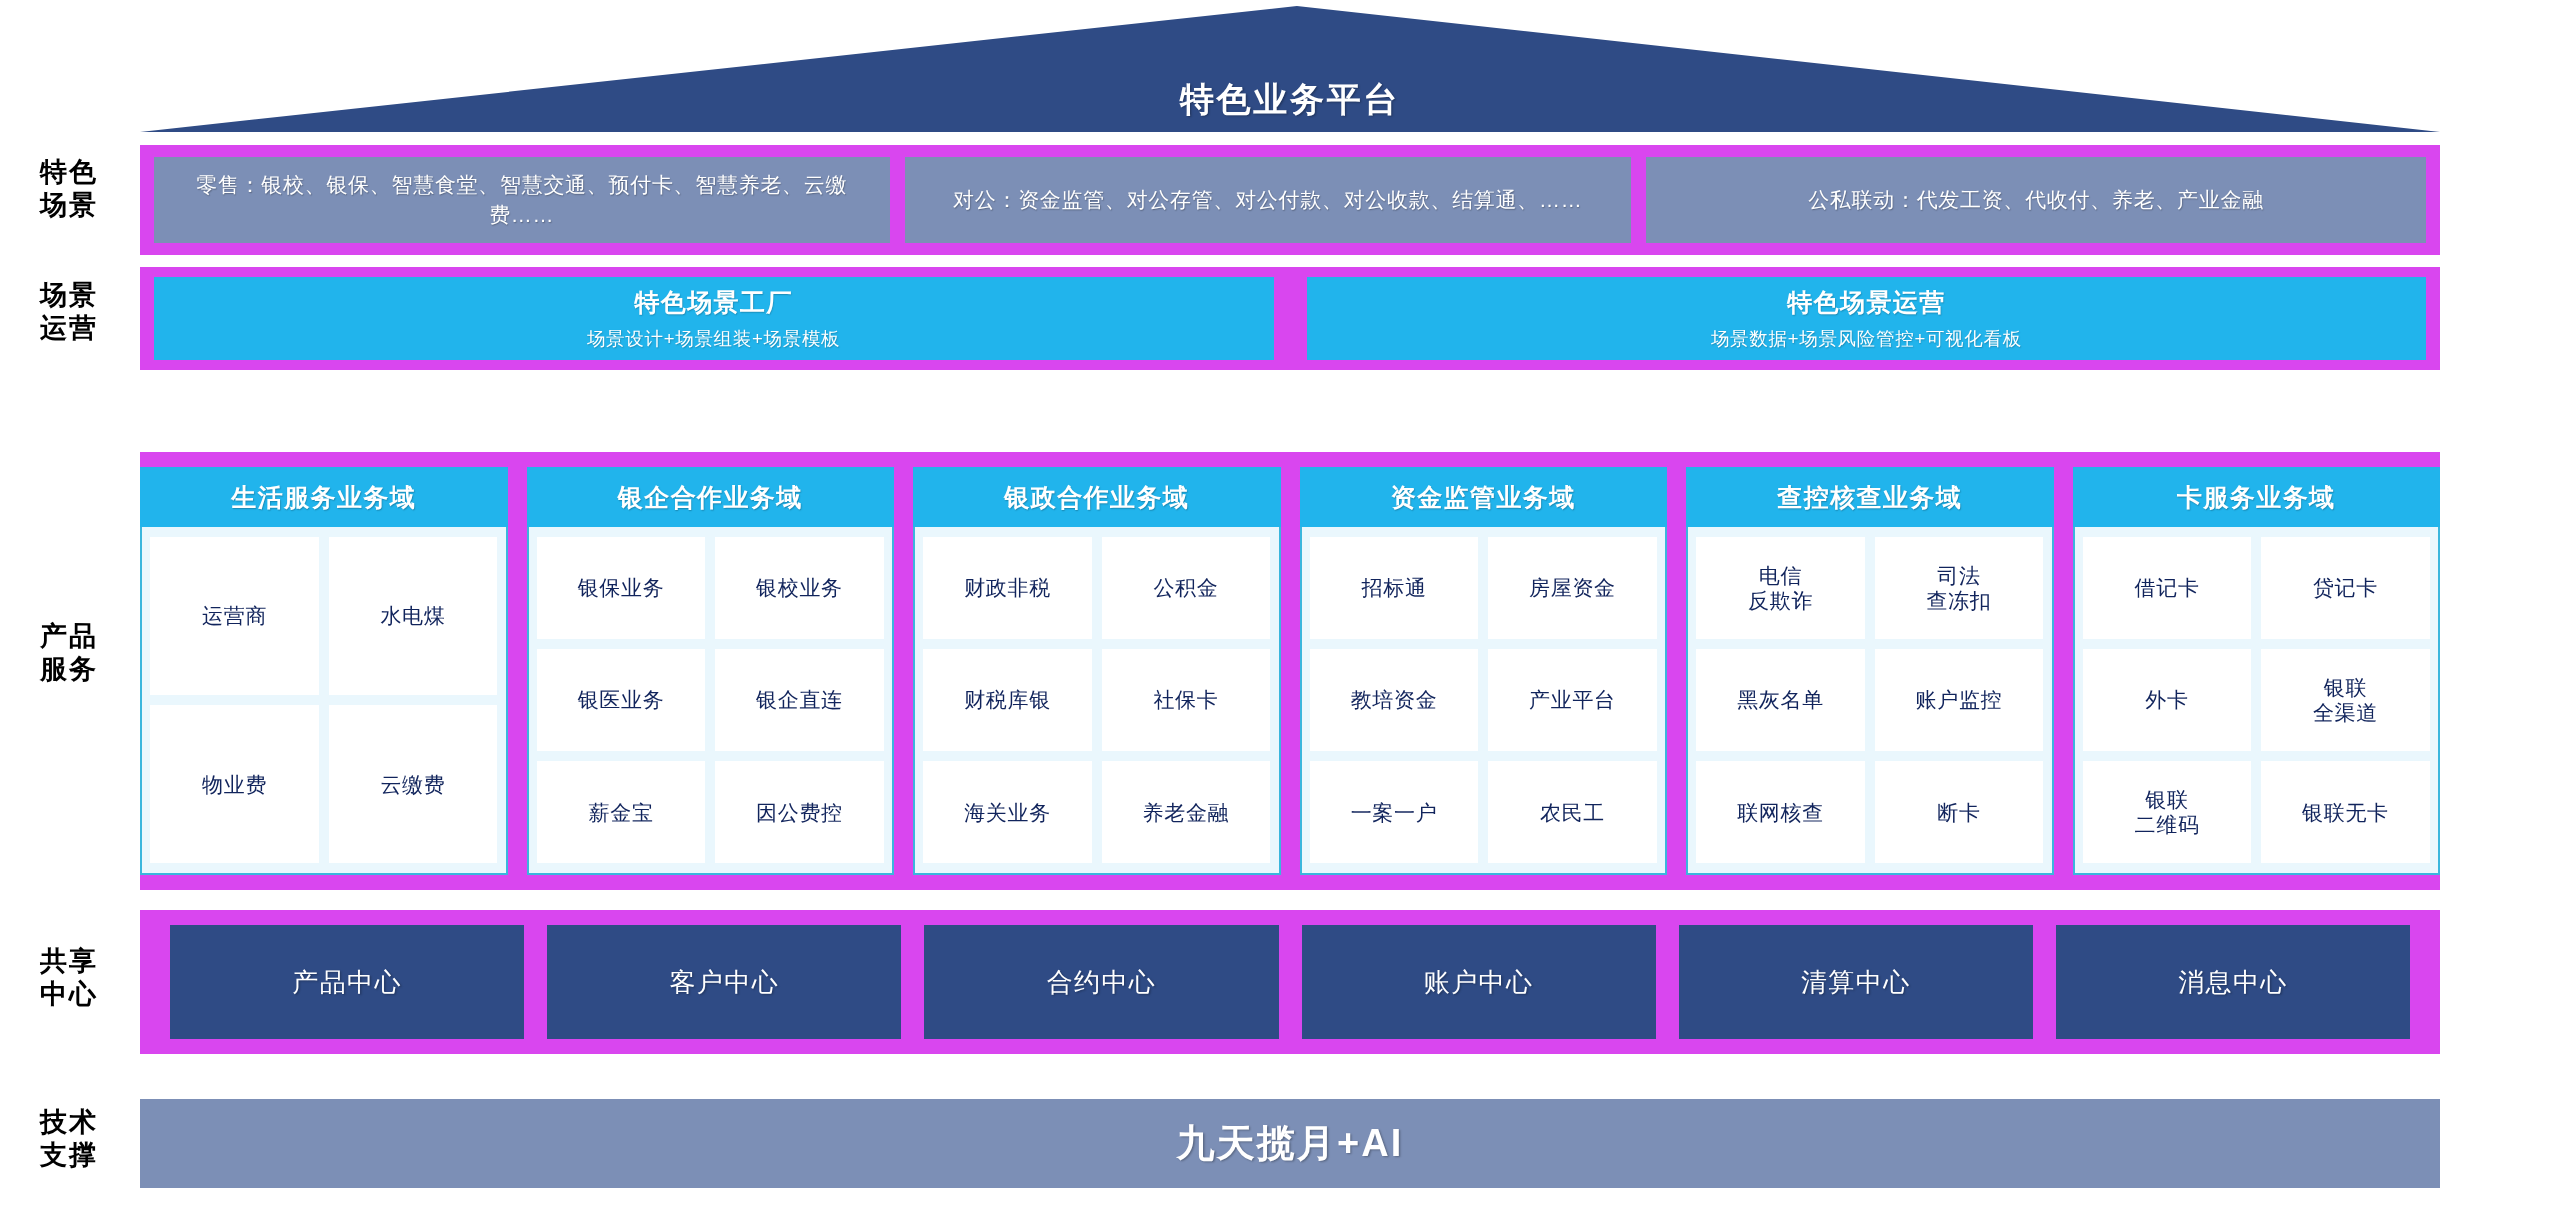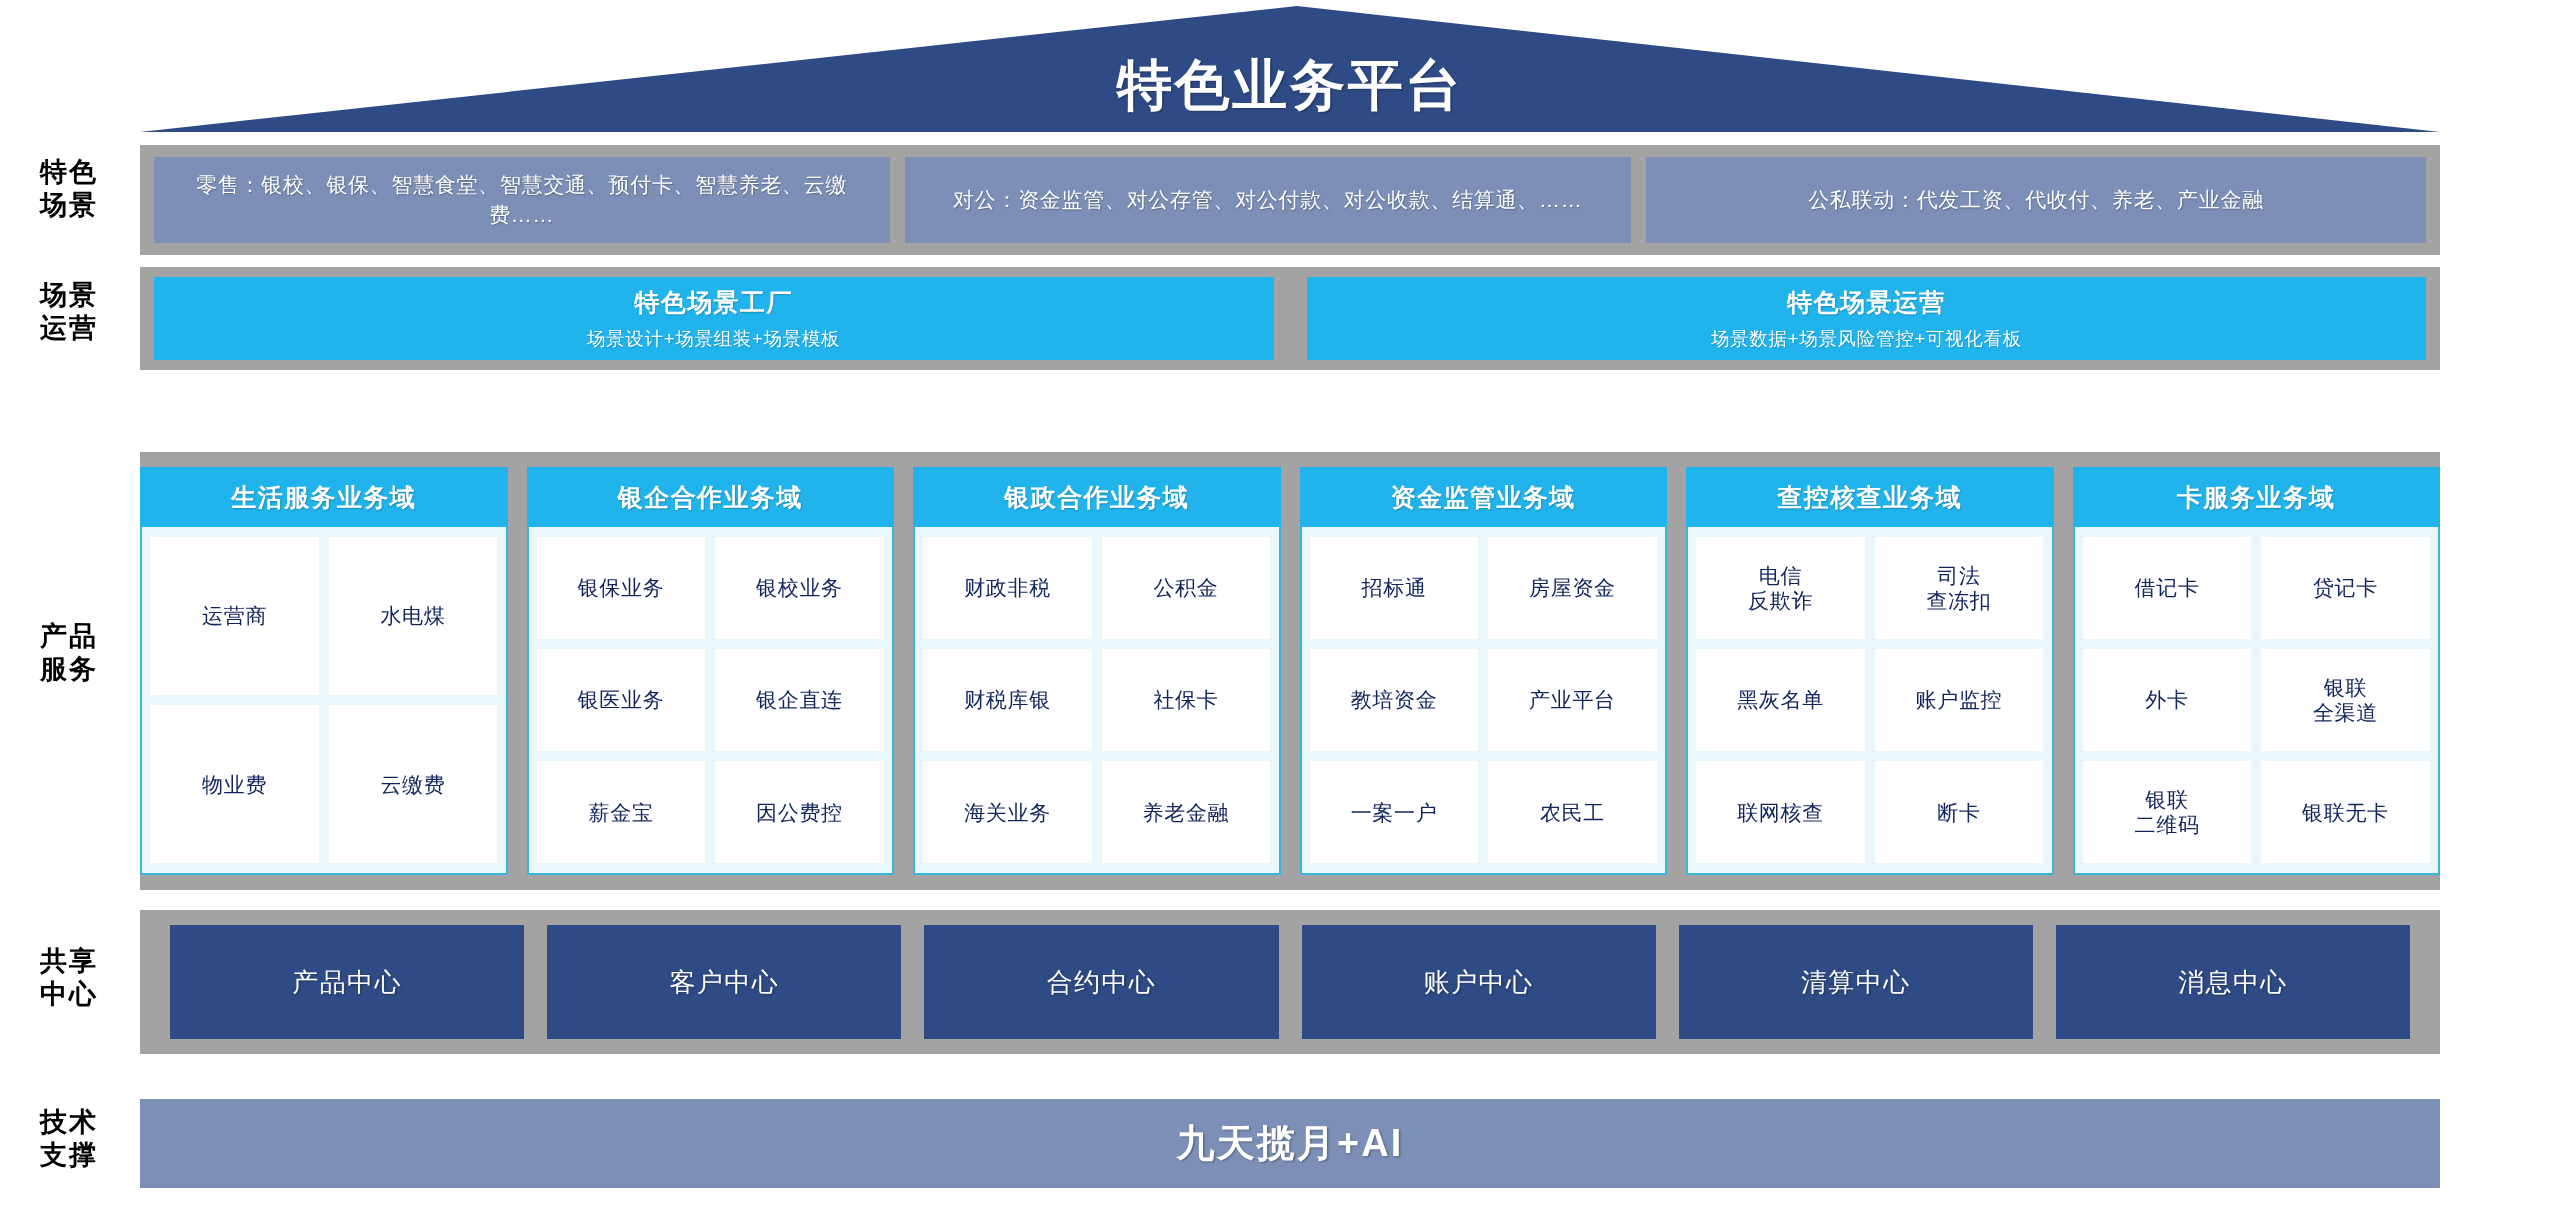--- a/index.html
+++ b/index.html
@@ -11,33 +11,33 @@
   }
   .stage{position:relative;width:2576px;height:1232px;background:#fff;}
 
   
   .roof{position:absolute;left:140px;top:5.5px;width:2300px;height:130px;}
   .roof svg{display:block;width:100%;height:100%;}
   .roof-title{
     position:absolute;left:0;top:0;width:100%;height:130px;
     display:flex;align-items:flex-end;justify-content:center;
     padding-bottom:12.3px;box-sizing:border-box;
-    font-size:55px;font-weight:bold;color:#ffffff;letter-spacing:2.7px;
+    font-size:34px;font-weight:bold;color:#ffffff;letter-spacing:2.7px;
     text-shadow:1.4px 1.4px 2.1px rgba(0,0,0,.28);
   }
 
   
   .rowlabel{
     position:absolute;left:5.5px;width:127px;
     text-align:center;font-size:27px;font-weight:bold;line-height:1.22;
     color:#000000;letter-spacing:2.1px;
   }
 
   
-  .band{position:absolute;left:140px;width:2300px;background:#a3a3a3;box-sizing:border-box;}
+  .band{position:absolute;left:140px;width:2300px;background:#d946ef;box-sizing:border-box;}
 
   
   #band-scenario{top:145px;height:110px;}
   .scenario-row{display:flex;align-items:stretch;height:100%;padding:12.3px 13.7px;box-sizing:border-box;gap:15px;}
   .scenario-box{
     background:#7c8fb6;color:#fff;display:flex;align-items:center;justify-content:center;
     text-align:center;font-size:21px;line-height:1.42;font-weight:normal;
     padding:4.1px 15px;box-sizing:border-box;letter-spacing:0.7px;
     text-shadow:0.7px 0.7px 1.4px rgba(0,0,0,.3);
   }

